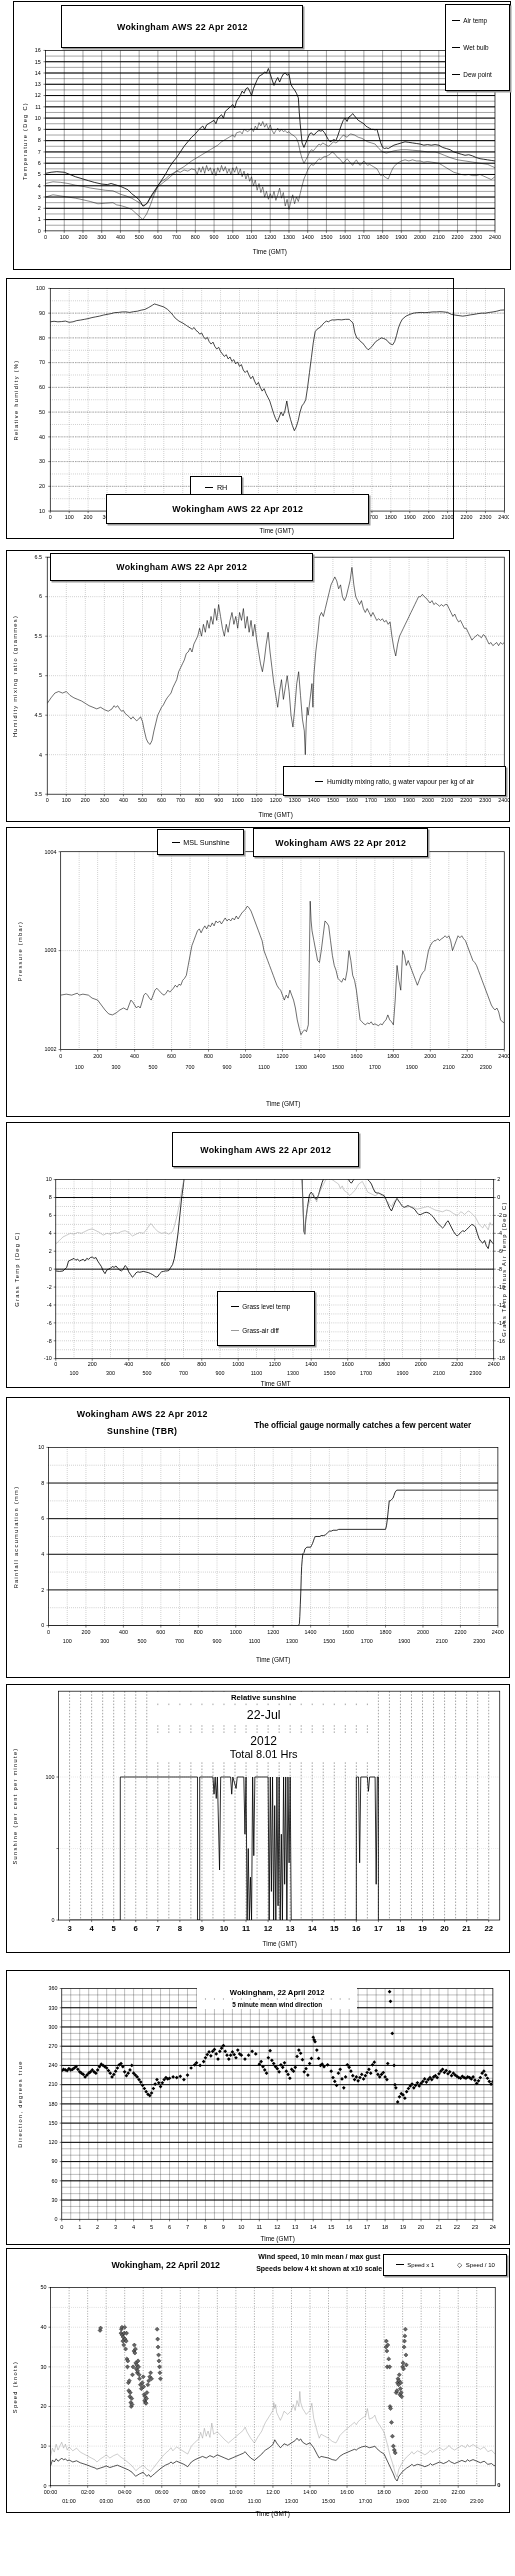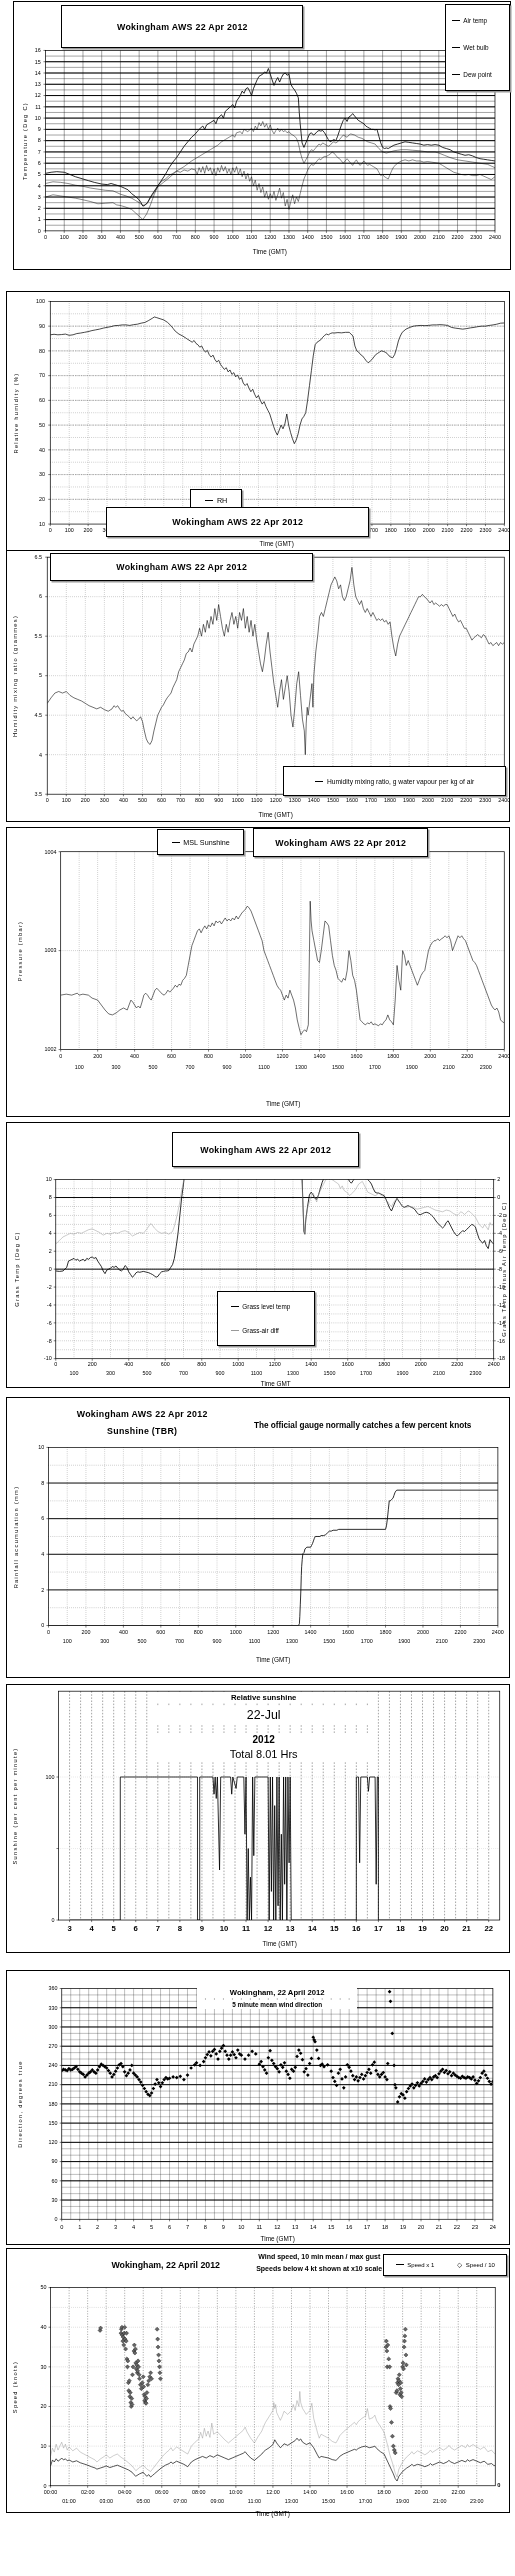--- a/index.html
+++ b/index.html
@@ -203,21 +203,21 @@
       </div>
     <div class="lrow">
         <span class="gl thin"></span>
         <span>Dew point</span>
       </div>
   </div>
   <div class="ov ylab" style="left:10.3px;top:139px">Temperature (Deg C)</div>
   <div class="ov xlab" style="left:31px;top:246px;width:449px">Time (GMT)</div>
 </div>
 
-<div class="chart" style="left:6.2px;top:291px;width:504px;height:261px">
+<div class="chart" style="left:6.2px;top:278px;width:448px;height:261px">
   <svg width="502" height="259" viewBox="0 0 974 502">
       <defs>
         <clipPath id="cp1">
           <rect x="84" y="18" width="881" height="432"></rect>
         </clipPath>
       </defs>
       <line x1="120.70833333333333" y1="18" x2="120.70833333333333" y2="450" stroke="#000" stroke-width="0.7" stroke-dasharray="1,3"></line>
       <line x1="157.41666666666666" y1="18" x2="157.41666666666666" y2="450" stroke="#000" stroke-width="0.7" stroke-dasharray="1,3"></line>
       <line x1="194.125" y1="18" x2="194.125" y2="450" stroke="#000" stroke-width="0.7" stroke-dasharray="1,3"></line>
       <line x1="230.83333333333331" y1="18" x2="230.83333333333331" y2="450" stroke="#000" stroke-width="0.7" stroke-dasharray="1,3"></line>
@@ -791,21 +791,21 @@
       <text x="72" y="99.5" text-anchor="end" font-size="10.5" font-family="Liberation Sans, sans-serif" fill="#000">10</text>
       <line x1="76" y1="442" x2="80" y2="442" stroke="#000" stroke-width="1"></line>
       <line x1="76" y1="372.8" x2="80" y2="372.8" stroke="#000" stroke-width="1"></line>
       <line x1="76" y1="303.6" x2="80" y2="303.6" stroke="#000" stroke-width="1"></line>
       <line x1="76" y1="234.4" x2="80" y2="234.4" stroke="#000" stroke-width="1"></line>
       <line x1="76" y1="165.2" x2="80" y2="165.2" stroke="#000" stroke-width="1"></line>
       <line x1="76" y1="96" x2="80" y2="96" stroke="#000" stroke-width="1"></line>
     </svg>
   <div class="ov plaintxt title-text" style="left:50px;top:11.3px;width:170px">Wokingham AWS 22 Apr 2012</div>
   <div class="ov plaintxt title-text" style="left:50px;top:28px;width:170px">Sunshine (TBR)</div>
-  <div class="ov plaintxt" style="left:215px;top:23px;width:281px;font-size:8.2px;font-weight:600">The official gauge normally catches a few percent knots</div>
+  <div class="ov plaintxt" style="left:215px;top:23px;width:281px;font-size:8.2px;font-weight:600">The official gauge normally catches a few percent water</div>
   <div class="ov ylab" style="left:9.3px;top:139px">Rainfall accumulation (mm)</div>
   <div class="ov xlab" style="left:41px;top:258px;width:450px">Time (GMT)</div>
 </div>
 
 <div class="chart" style="left:6.2px;top:1684px;width:504px;height:269px">
   <svg width="502" height="267" viewBox="0 0 974 518">
       <defs>
         <clipPath id="cp6">
           <rect x="100" y="12" width="856" height="444"></rect>
         </clipPath>
@@ -894,21 +894,21 @@
       <text x="934.6" y="478" text-anchor="middle" font-size="15" font-family="Liberation Sans, sans-serif" font-weight="bold" fill="#000">22</text>
       <line x1="934.6" y1="456" x2="934.6" y2="460" stroke="#000" stroke-width="1"></line>
       <text x="92" y="459.5" text-anchor="end" font-size="10.5" font-family="Liberation Sans, sans-serif" fill="#000">0</text>
       <text x="92" y="182" text-anchor="end" font-size="10.5" font-family="Liberation Sans, sans-serif" fill="#000">100</text>
       <line x1="96" y1="456" x2="100" y2="456" stroke="#000" stroke-width="1"></line>
       <line x1="96" y1="317.25" x2="100" y2="317.25" stroke="#000" stroke-width="1"></line>
       <line x1="96" y1="178.5" x2="100" y2="178.5" stroke="#000" stroke-width="1"></line>
     </svg>
   <div class="ov plaintxt" style="left:143px;top:7.2px;width:227px;font-size:7.7px;font-weight:700;padding:1px 0">Relative sunshine</div>
   <div class="ov plaintxt" style="left:143px;top:20.6px;width:227px;font-size:12.4px;padding:2.1px 0">22-Jul</div>
-  <div class="ov plaintxt" style="left:143px;top:48px;width:227px;font-size:10px;font-weight:700;padding:1px 0">2012</div>
+  <div class="ov plaintxt" style="left:143px;top:48px;width:227px;font-size:12px;font-weight:400;padding:1px 0">2012</div>
   <div class="ov plaintxt" style="left:143px;top:61px;width:227px;font-size:11px;padding:2.1px 0">Total 8.01 Hrs</div>
   <div class="ov ylab" style="left:8.2px;top:121px">Sunshine (per cent per minute)</div>
   <div class="ov xlab" style="left:52px;top:255px;width:441px">Time (GMT)</div>
 </div>
 
 <div class="chart" style="left:6.2px;top:1970px;width:504px;height:275px">
   <svg width="502" height="273" viewBox="0 0 974 530">
       <defs>
         <clipPath id="cp7">
           <rect x="106" y="34" width="837" height="448"></rect>

